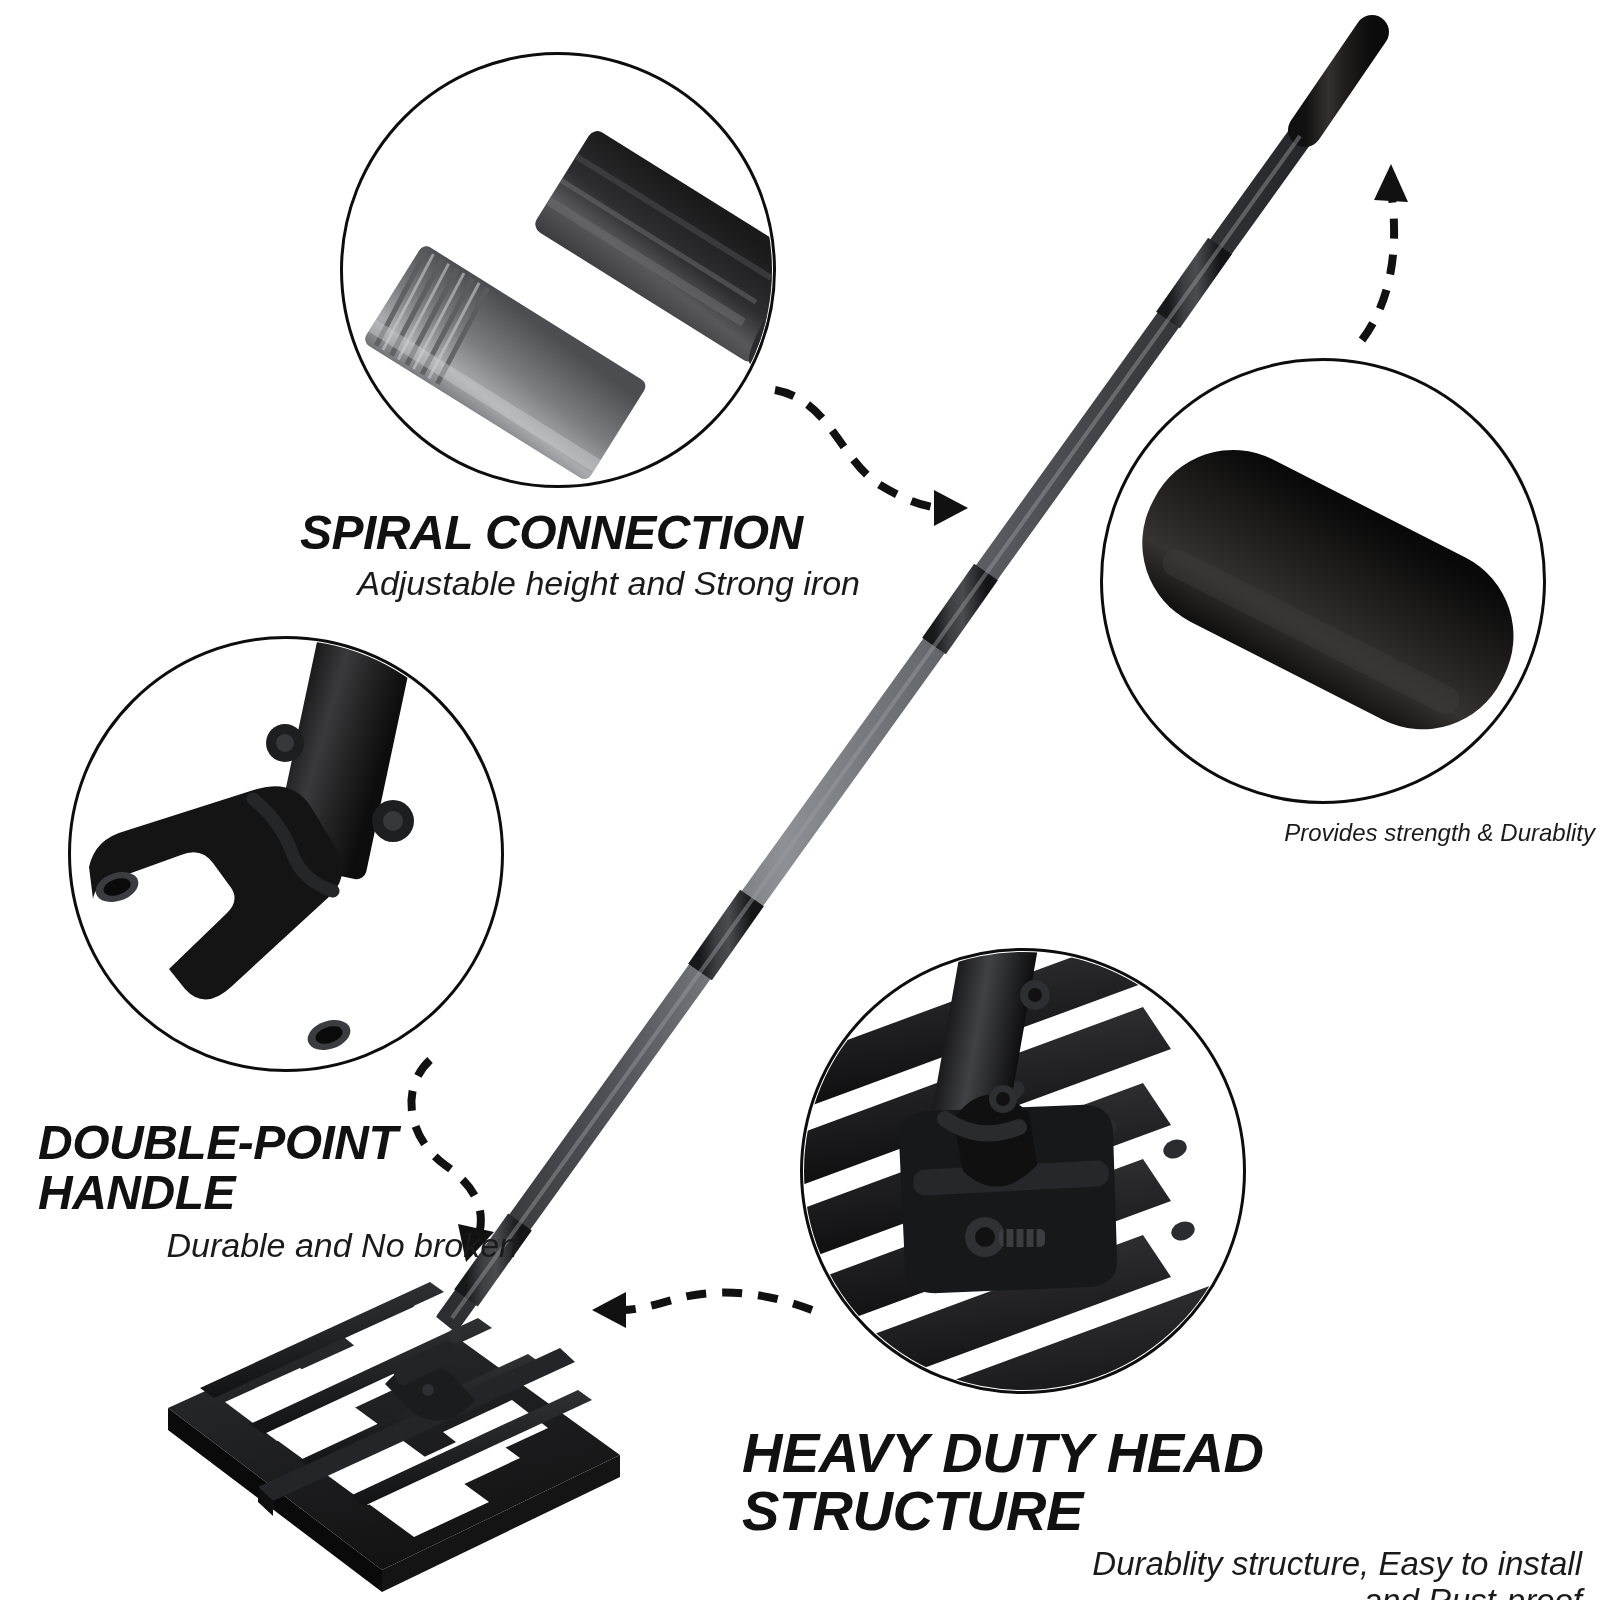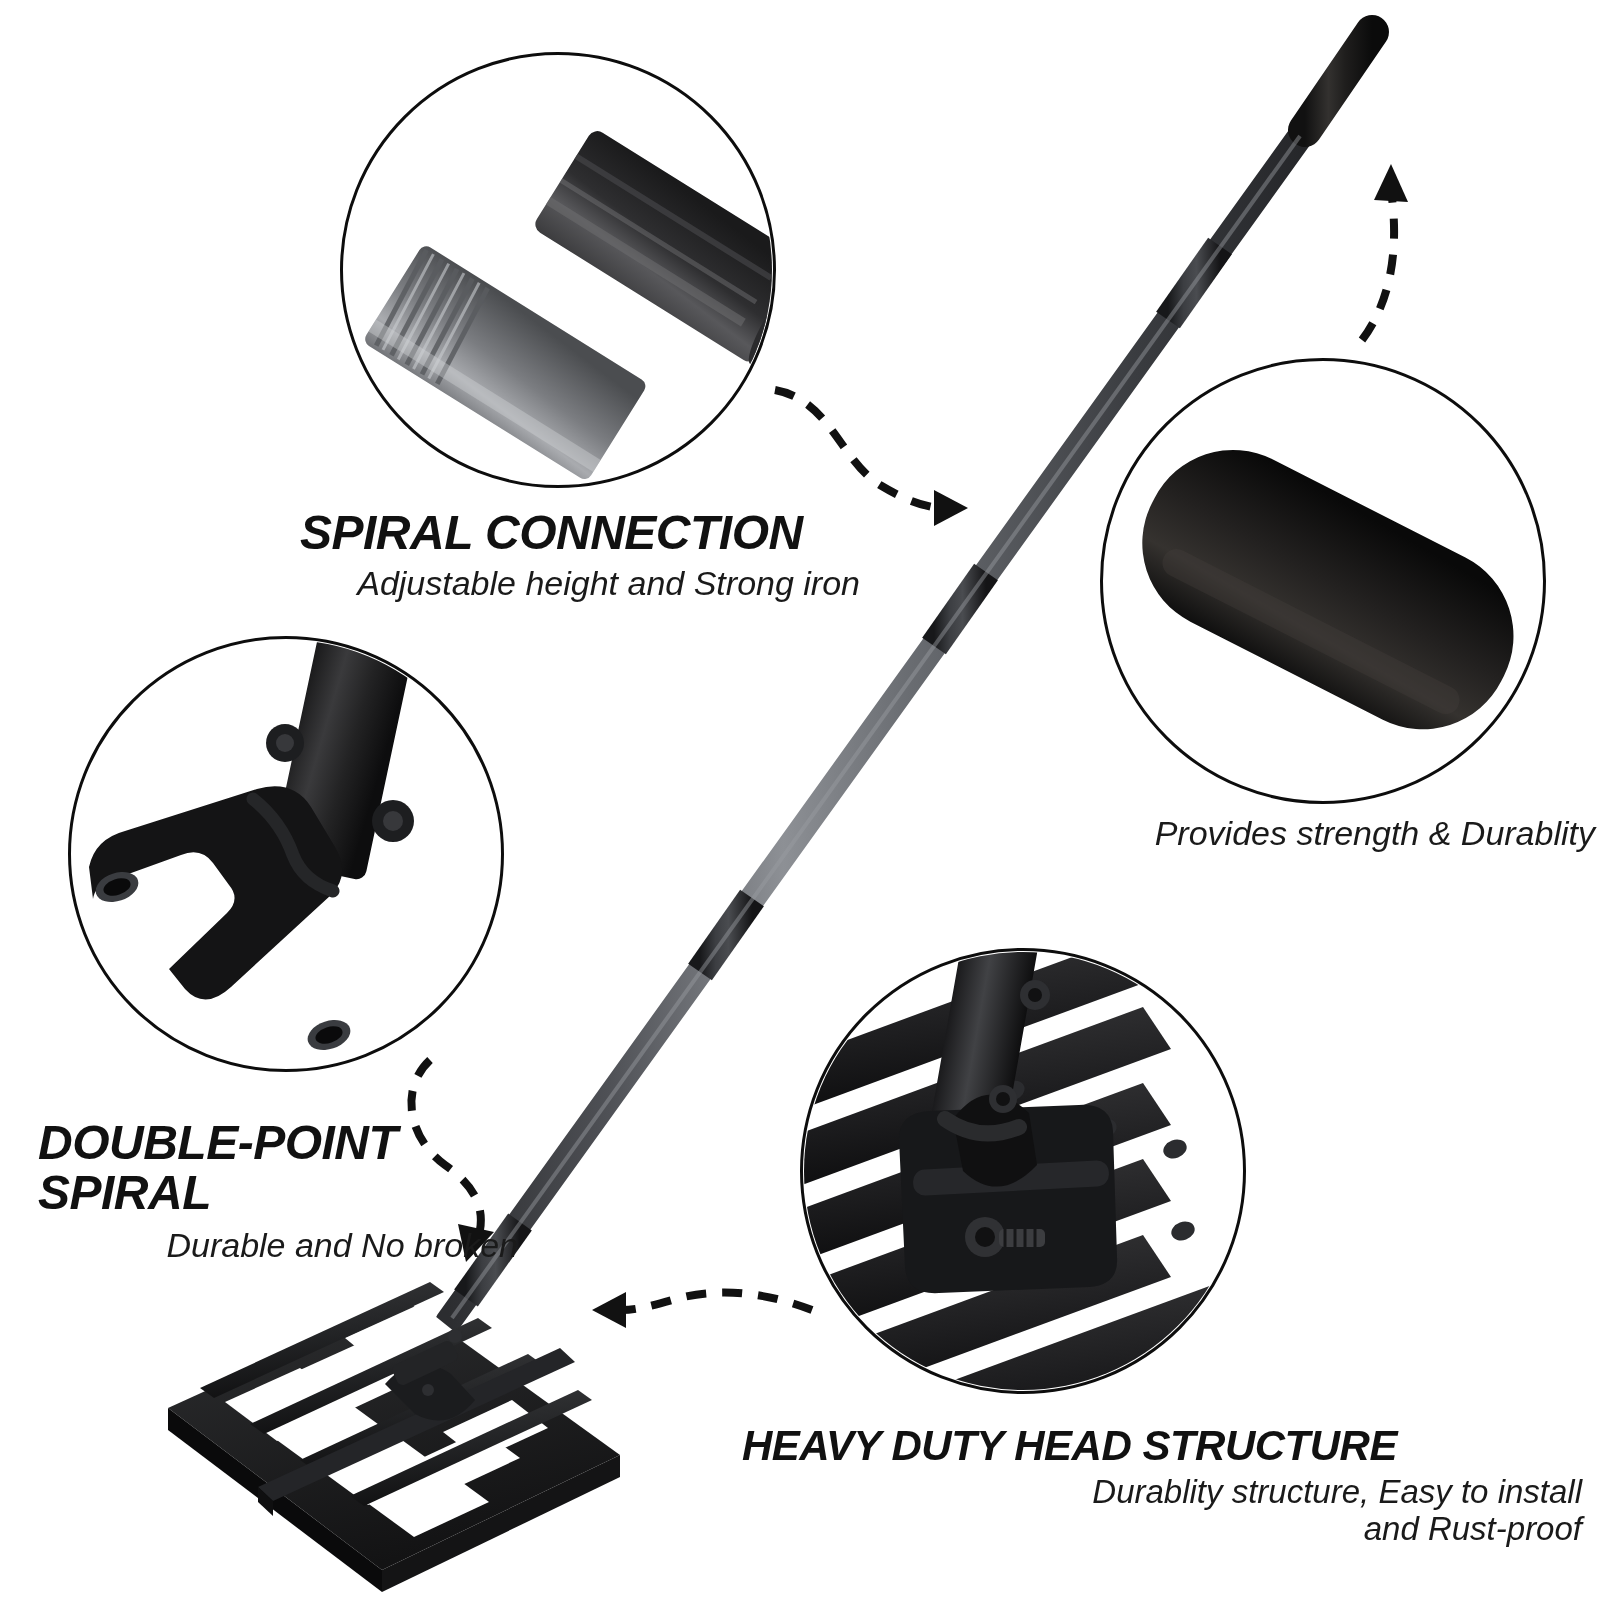--- a/index.html
+++ b/index.html
@@ -357,28 +357,28 @@
       <polygon points="626,1292 592,1310 626,1328" fill="#111111"></polygon>
     </g>
   </svg>
 
   <div class="feature-block" style="left:300px; top:508px; width:560px;">
     <div class="feature-title" style="font-size:48px;">SPIRAL CONNECTION</div>
     <div class="feature-sub" style="font-size:34px; margin-top:6px;">Adjustable height and Strong iron</div>
   </div>
 
   <div class="feature-block" style="left:975px; top:808px; width:620px;">
-    <div class="feature-sub" style="font-size:34px; margin-top:6px;">Provides strength &amp; Durablity</div>
+    <div class="feature-sub" style="font-size:24px; margin-top:12px;">Provides strength &amp; Durablity</div>
   </div>
 
   <div class="feature-block" style="left:38px; top:1118px; width:480px;">
     <div class="feature-title" style="font-size:48px;">DOUBLE-POINT
-SPIRAL</div>
+HANDLE</div>
     <div class="feature-sub" style="font-size:34px; margin-top:8px;">Durable and No broken</div>
   </div>
 
   <div class="feature-block" style="left:742px; top:1424px; width:840px;">
-    <div class="feature-title" style="font-size:42px;">HEAVY DUTY HEAD STRUCTURE</div>
+    <div class="feature-title" style="font-size:56px;">HEAVY DUTY HEAD STRUCTURE</div>
     <div class="feature-sub" style="font-size:33px; margin-top:6px;">Durablity structure, Easy to install
 and Rust-proof</div>
   </div>
 
 </div>
 
 </body></html>

